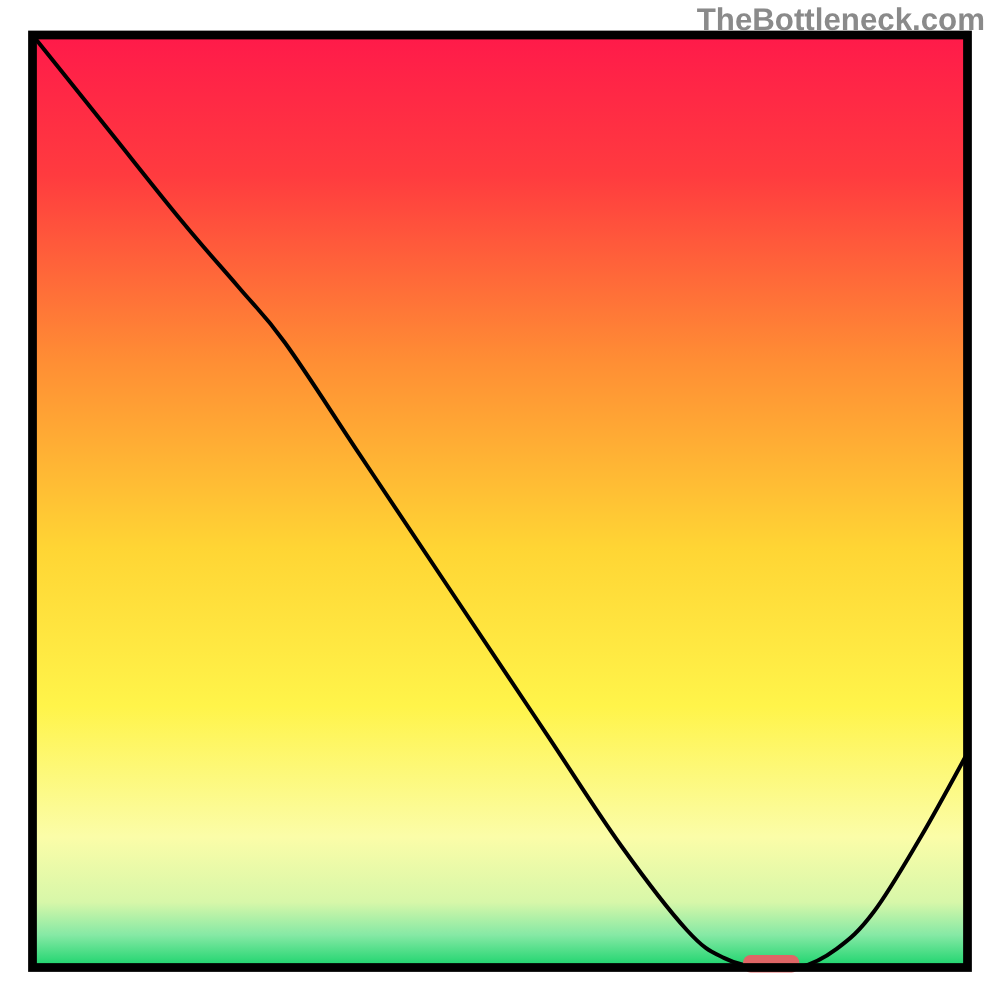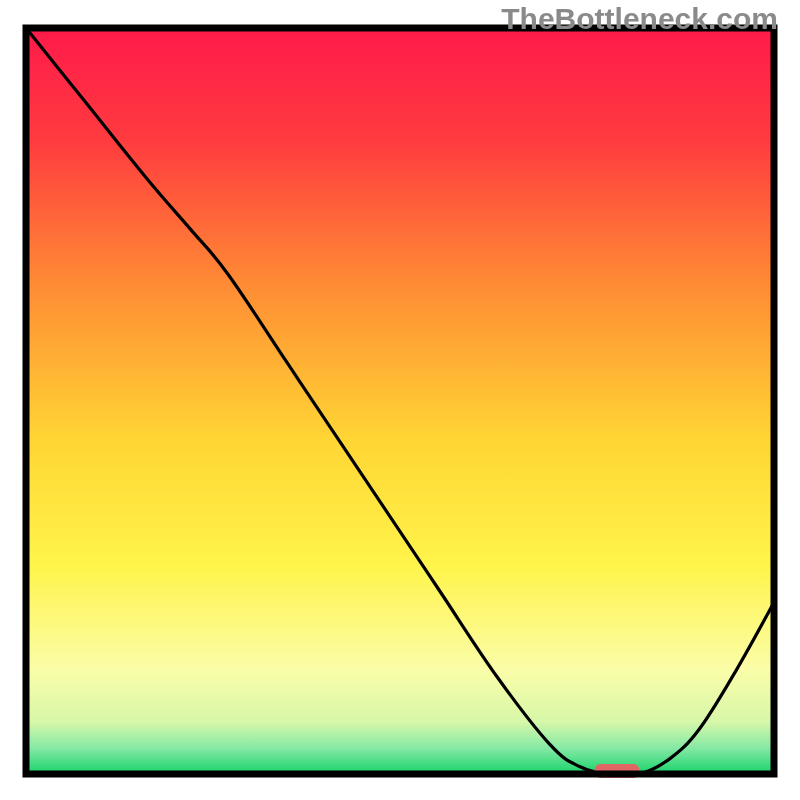--- a/index.html
+++ b/index.html
@@ -11,22 +11,22 @@
     font-family: Arial, Helvetica, sans-serif;
   }
   .container {
     position: relative;
     width: 800px;
     height: 800px;
   }
   .watermark {
     position: absolute;
     top: 2px;
-    right: 22px;
-    font-size: 30px;
+    right: 12px;
+    font-size: 25px;
     font-weight: bold;
     color: #8a8a8a;
     letter-spacing: 0px;
     z-index: 10;
   }
   svg.chart {
     position: absolute;
     left: 0;
     top: 0;
   }

